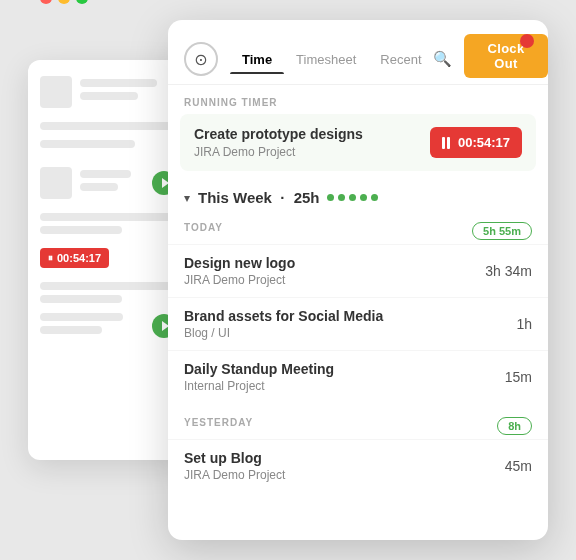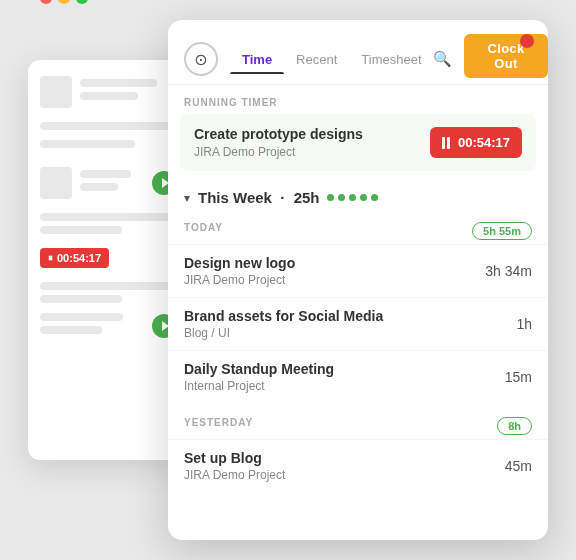--- a/index.html
+++ b/index.html
@@ -160,21 +160,21 @@
     .nav-tab {
       padding: 6px 12px;
       font-size: 13px;
       color: #999;
       cursor: pointer;
       position: relative;
       font-weight: 500;
     }
 
     .nav-tab.active {
-      color: #6d28d9;
+      color: #000000;
       font-weight: 600;
     }
 
     .nav-tab.active::after {
       content: '';
       position: absolute;
       bottom: -1px;
       left: 0;
       right: 0;
       height: 2px;
@@ -441,24 +441,24 @@
 
     <div class="nav-bar">
       <div class="nav-logo">
         <span>⊙</span>
       </div>
       <div class="nav-tabs">
         <div class="nav-tab active">
           <span>Time</span>
         </div>
         <div class="nav-tab">
+          <span>Timesheet</span>
+        </div>
+        <div class="nav-tab">
           <span>Recent</span>
-        </div>
-        <div class="nav-tab">
-          <span>Timesheet</span>
         </div>
       </div>
       <div class="nav-search">🔍</div>
       <button class="clock-out-btn">Clock Out</button>
     </div>
 
     <div class="content">
 
       <div class="section-label">RUNNING TIMER</div>
       <div class="running-timer-card">

